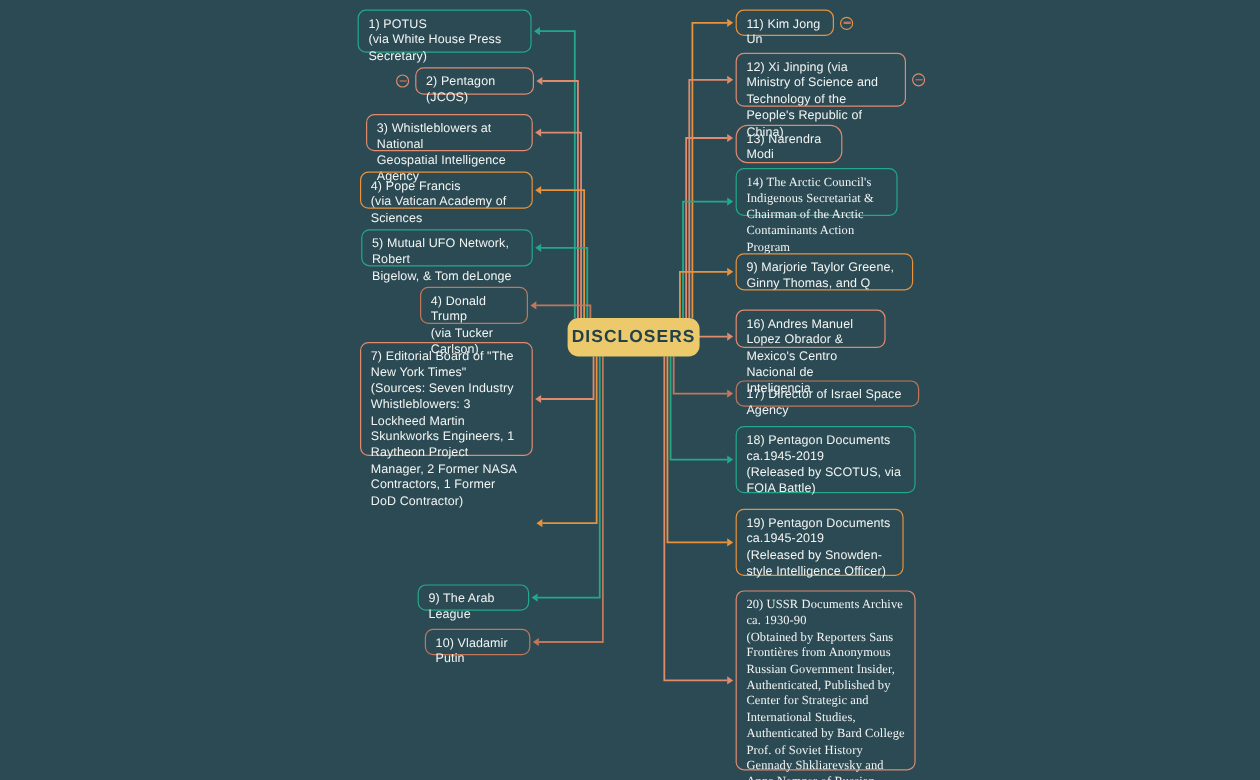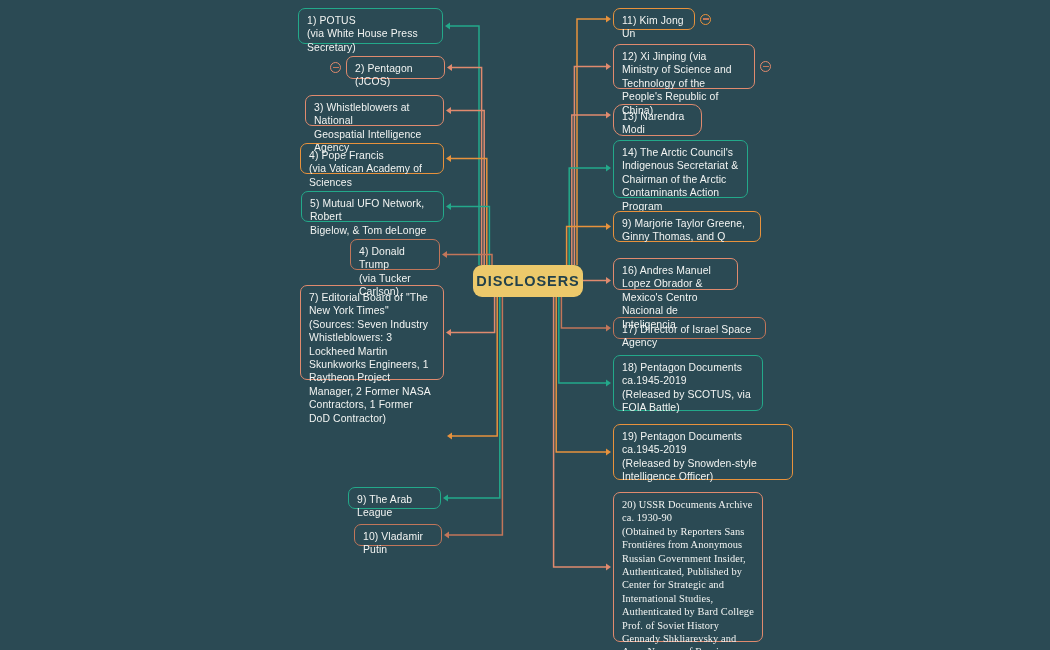--- a/index.html
+++ b/index.html
@@ -110,23 +110,23 @@
 (via Tucker Carlson)</span></div>
     <div class="node" style="left: 300px; top: 285px; width: 144px; height: 95px; border-color: rgb(224, 138, 110);"><span>7) Editorial Board of "The New York Times"
 (Sources: Seven Industry Whistleblowers: 3 Lockheed Martin Skunkworks Engineers, 1 Raytheon Project Manager, 2 Former NASA Contractors, 1 Former DoD Contractor)</span></div>
     <div class="node" style="left: 348px; top: 487px; width: 93px; height: 22px; border-color: rgb(35, 169, 138);"><span>9) The Arab League</span></div>
     <div class="node" style="left: 354px; top: 524px; width: 88px; height: 22px; border-color: rgb(194, 118, 90);"><span>10) Vladamir Putin</span></div>
     <div class="node" style="left: 613px; top: 8px; width: 82px; height: 22px; border-color: rgb(232, 146, 60);"><span>11) Kim Jong Un</span></div>
     <div class="toggle" style="border-color: rgb(232, 146, 60); top: 13.5px; left: 700px;"></div>
     <div class="node" style="left: 613px; top: 44px; width: 142px; height: 45px; border-color: rgb(224, 138, 110);"><span>12) Xi Jinping (via Ministry of Science and Technology of the People's Republic of China)</span></div>
     <div class="toggle" style="border-color: rgb(224, 138, 110); top: 61px; left: 760px;"></div>
     <div class="node" style="left: 613px; top: 104px; width: 89px; height: 32px; border-color: rgb(224, 138, 110); border-radius: 10px;"><span>13) Narendra Modi</span></div>
-    <div class="node" style="left: 613px; top: 140px; width: 135px; height: 58px; border-color: rgb(35, 169, 138);"><span>14) The Arctic Council's Indigenous Secretariat &amp; Chairman of the Arctic Contaminants Action Program</span></div>
+    <div class="node" style="left: 613px; top: 140px; width: 135px; height: 40px; border-color: rgb(35, 169, 138); font-family: Liberation Serif, serif;"><span>14) The Arctic Council's Indigenous Secretariat &amp; Chairman of the Arctic Contaminants Action Program</span></div>
     <div class="node" style="left: 613px; top: 211px; width: 148px; height: 31px; border-color: rgb(232, 146, 60);"><span>9) Marjorie Taylor Greene, Ginny Thomas, and Q</span></div>
     <div class="node" style="left: 613px; top: 258px; width: 125px; height: 32px; border-color: rgb(224, 138, 110);"><span>16) Andres Manuel Lopez Obrador &amp; Mexico's Centro Nacional de Inteligencia</span></div>
     <div class="node" style="left: 613px; top: 317px; width: 153px; height: 22px; border-color: rgb(194, 118, 90);"><span>17) Director of Israel Space Agency</span></div>
     <div class="node" style="left: 613px; top: 355px; width: 150px; height: 56px; border-color: rgb(35, 169, 138);"><span>18) Pentagon Documents ca.1945-2019
 (Released by SCOTUS, via FOIA Battle)</span></div>
-    <div class="node" style="left: 613px; top: 424px; width: 180px; height: 56px; border-color: rgb(232, 146, 60);"><span>19) Pentagon Documents ca.1945-2019
+    <div class="node" style="left: 613px; top: 424px; width: 140px; height: 56px; border-color: rgb(232, 146, 60);"><span>19) Pentagon Documents ca.1945-2019
 (Released by Snowden-style Intelligence Officer)</span></div>
     <div class="node" style="left: 613px; top: 492px; width: 150px; height: 150px; border-color: rgb(224, 138, 110); font-family: Liberation Serif, serif;"><span>20) USSR Documents Archive ca. 1930-90
 (Obtained by Reporters Sans Frontières from Anonymous Russian Government Insider, Authenticated, Published by Center for Strategic and International Studies, Authenticated by Bard College Prof. of Soviet History Gennady Shkliarevsky and Anna Nemzer of Russian Independent Media Archive)</span></div>
   </div>
 
 </body></html>

